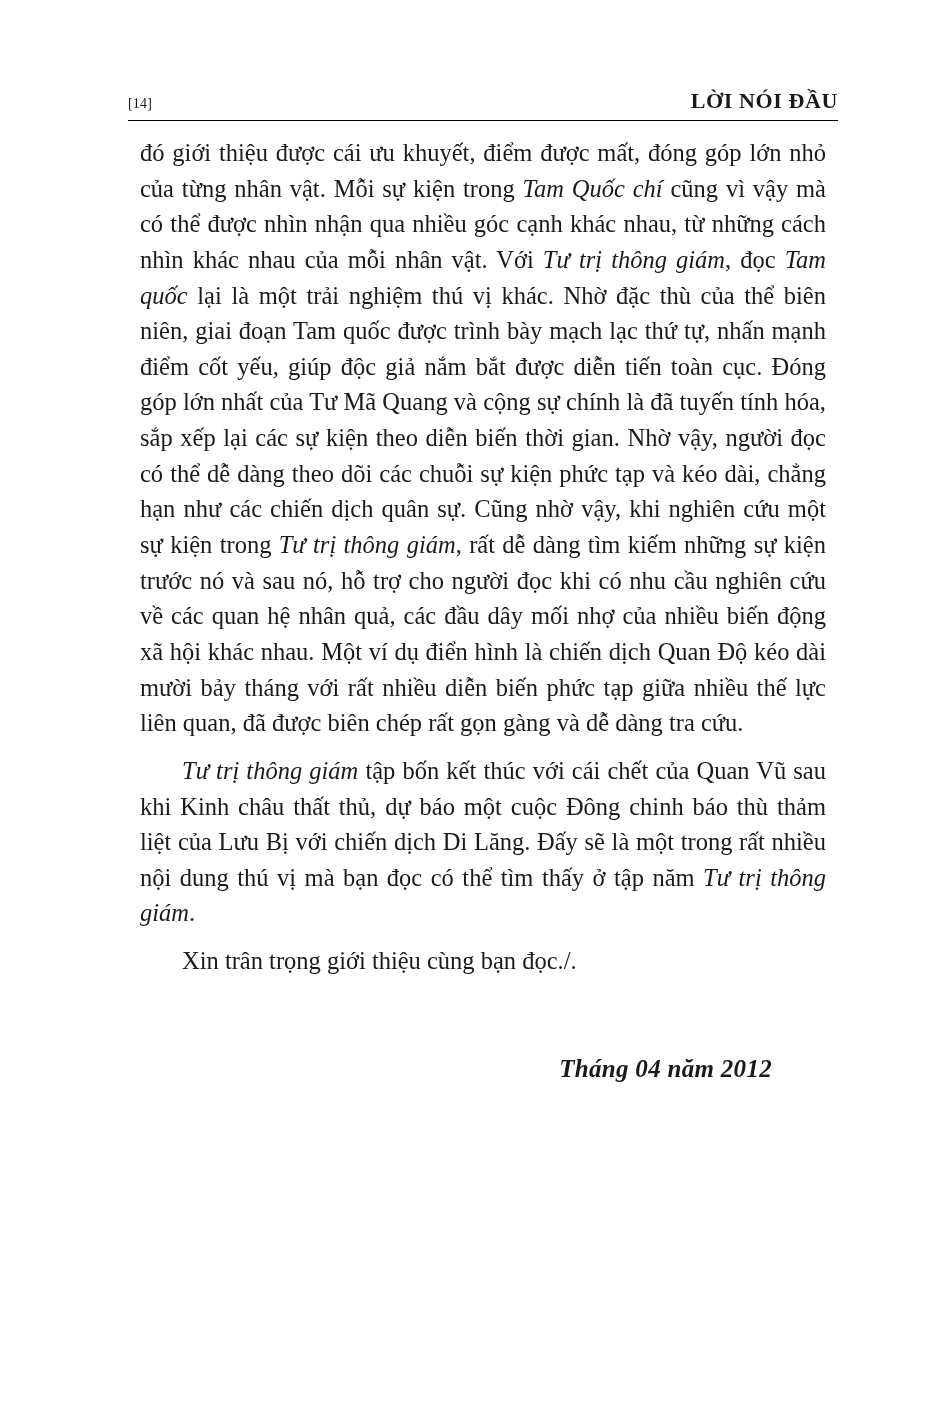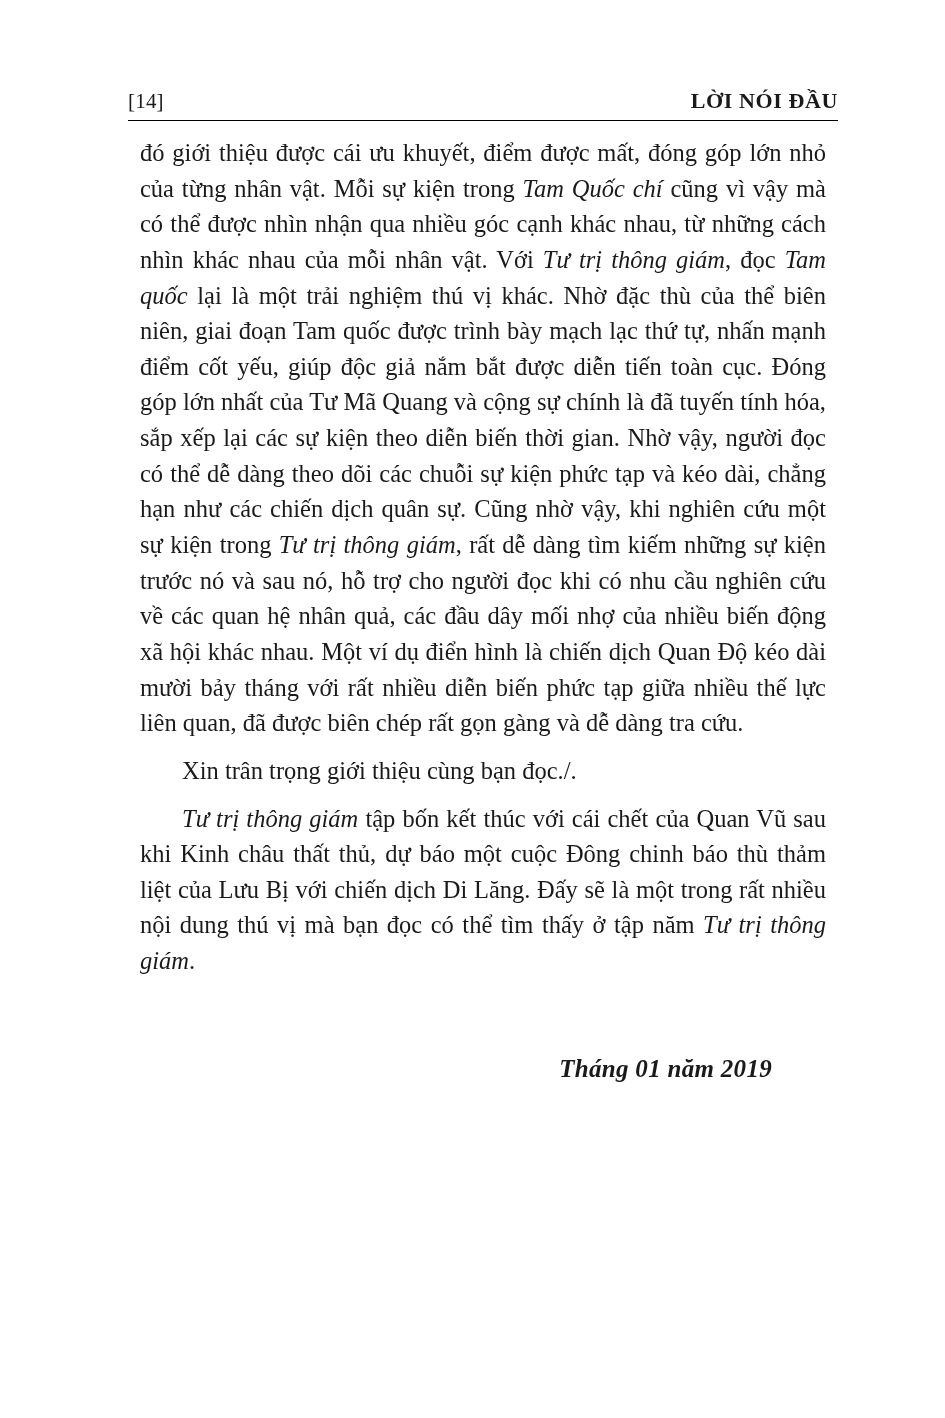--- a/index.html
+++ b/index.html
@@ -24,21 +24,21 @@
     width: 710px;
   }
   .header {
     display: flex;
     justify-content: space-between;
     align-items: baseline;
     padding-bottom: 6px;
     border-bottom: 1.5px solid #000000;
   }
   .header .folio {
-    font-size: 21px;
+    font-size: 14px;
     letter-spacing: 0.2px;
   }
   .header .running-title {
     font-size: 22px;
     font-weight: bold;
     letter-spacing: 0.6px;
   }
   .body-text {
     margin-top: 14px;
   }
@@ -85,24 +85,24 @@
 
     <div class="header">
       <span class="folio">[14]</span>
       <span class="running-title">LỜI NÓI ĐẦU</span>
     </div>
 
     <div class="body-text">
 
       <p class="para"><span>đó giới thiệu được cái ưu khuyết, điểm được mất, đóng góp lớn nhỏ của từng nhân vật. Mỗi sự kiện trong </span><span class="it">Tam Quốc chí</span><span> cũng vì vậy mà có thể được nhìn nhận qua nhiều góc cạnh khác nhau, từ những cách nhìn khác nhau của mỗi nhân vật. Với </span><span class="it">Tư trị thông giám</span><span>, đọc </span><span class="it">Tam quốc</span><span> lại là một trải nghiệm thú vị khác. Nhờ đặc thù của thể biên niên, giai đoạn Tam quốc được trình bày mạch lạc thứ tự, nhấn mạnh điểm cốt yếu, giúp độc giả nắm bắt được diễn tiến toàn cục. Đóng góp lớn nhất của Tư Mã Quang và cộng sự chính là đã tuyến tính hóa, sắp xếp lại các sự kiện theo diễn biến thời gian. Nhờ vậy, người đọc có thể dễ dàng theo dõi các chuỗi sự kiện phức tạp và kéo dài, chẳng hạn như các chiến dịch quân sự. Cũng nhờ vậy, khi nghiên cứu một sự kiện trong </span><span class="it">Tư trị thông giám</span><span>, rất dễ dàng tìm kiếm những sự kiện trước nó và sau nó, hỗ trợ cho người đọc khi có nhu cầu nghiên cứu về các quan hệ nhân quả, các đầu dây mối nhợ của nhiều biến động xã hội khác nhau. Một ví dụ điển hình là chiến dịch Quan Độ kéo dài mười bảy tháng với rất nhiều diễn biến phức tạp giữa nhiều thế lực liên quan, đã được biên chép rất gọn gàng và dễ dàng tra cứu.</span></p>
 
+      <p class="para indent"><span class="it">Tư trị thông giám</span><span> tập bốn kết thúc với cái chết của Quan Vũ sau khi Kinh châu thất thủ, dự báo một cuộc Đông chinh báo thù thảm liệt của Lưu Bị với chiến dịch Di Lăng. Đấy sẽ là một trong rất nhiều nội dung thú vị mà bạn đọc có thể tìm thấy ở tập năm </span><span class="it">Tư trị thông giám</span><span>.</span></p>
+
       <p class="para indent">Xin trân trọng giới thiệu cùng bạn đọc./.</p>
-
-      <p class="para indent"><span class="it">Tư trị thông giám</span><span> tập bốn kết thúc với cái chết của Quan Vũ sau khi Kinh châu thất thủ, dự báo một cuộc Đông chinh báo thù thảm liệt của Lưu Bị với chiến dịch Di Lăng. Đấy sẽ là một trong rất nhiều nội dung thú vị mà bạn đọc có thể tìm thấy ở tập năm </span><span class="it">Tư trị thông giám</span><span>.</span></p>
 
     </div>
 
     <div class="signature">
-      <div class="line-date">Tháng 01 năm 2019</div>
+      <div class="line-date">Tháng 04 năm 2012</div>
     </div>
 
   </div>
 </div>
 
 </body></html>

